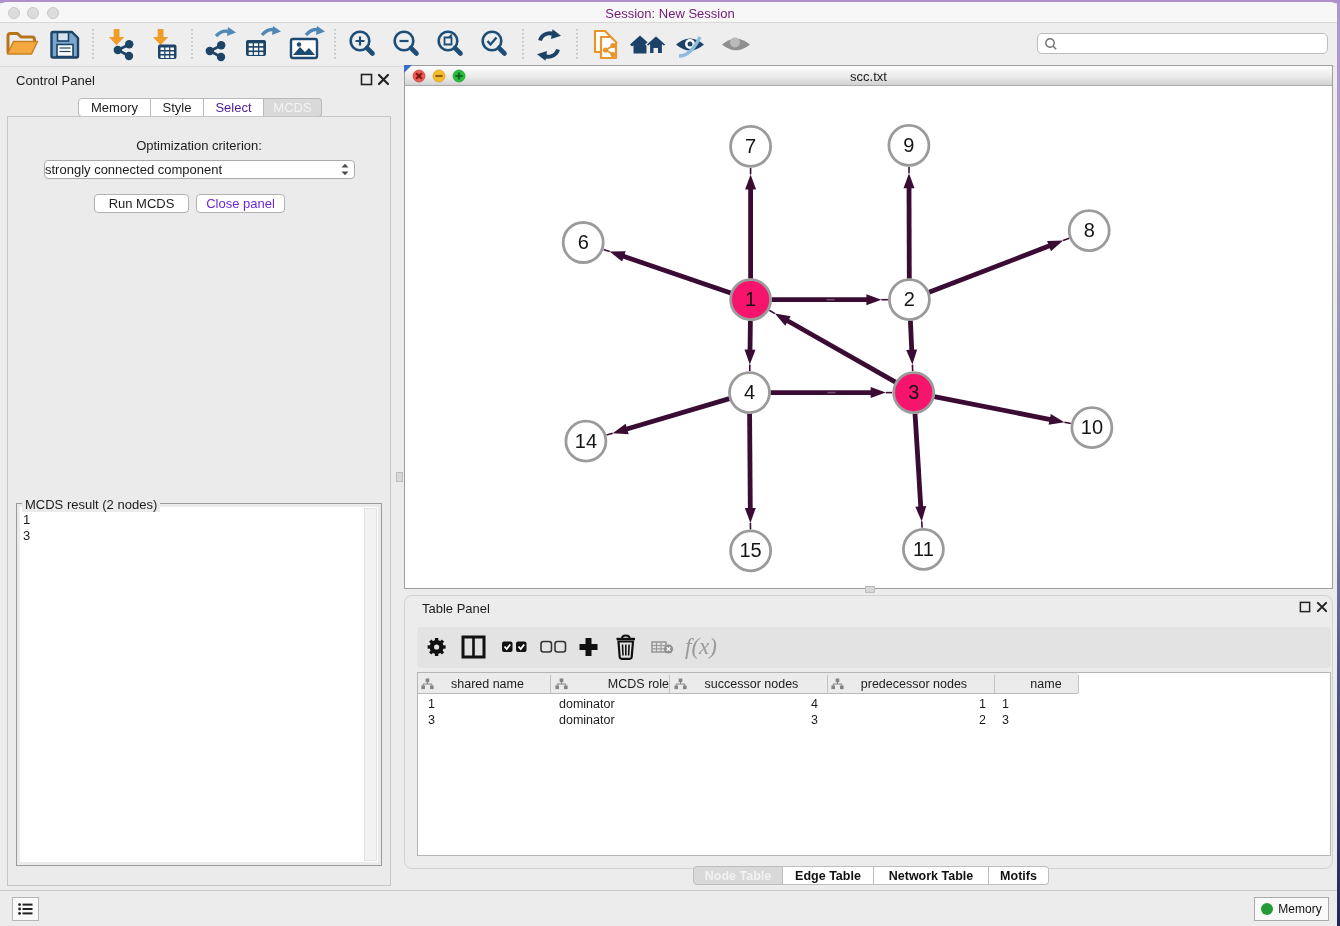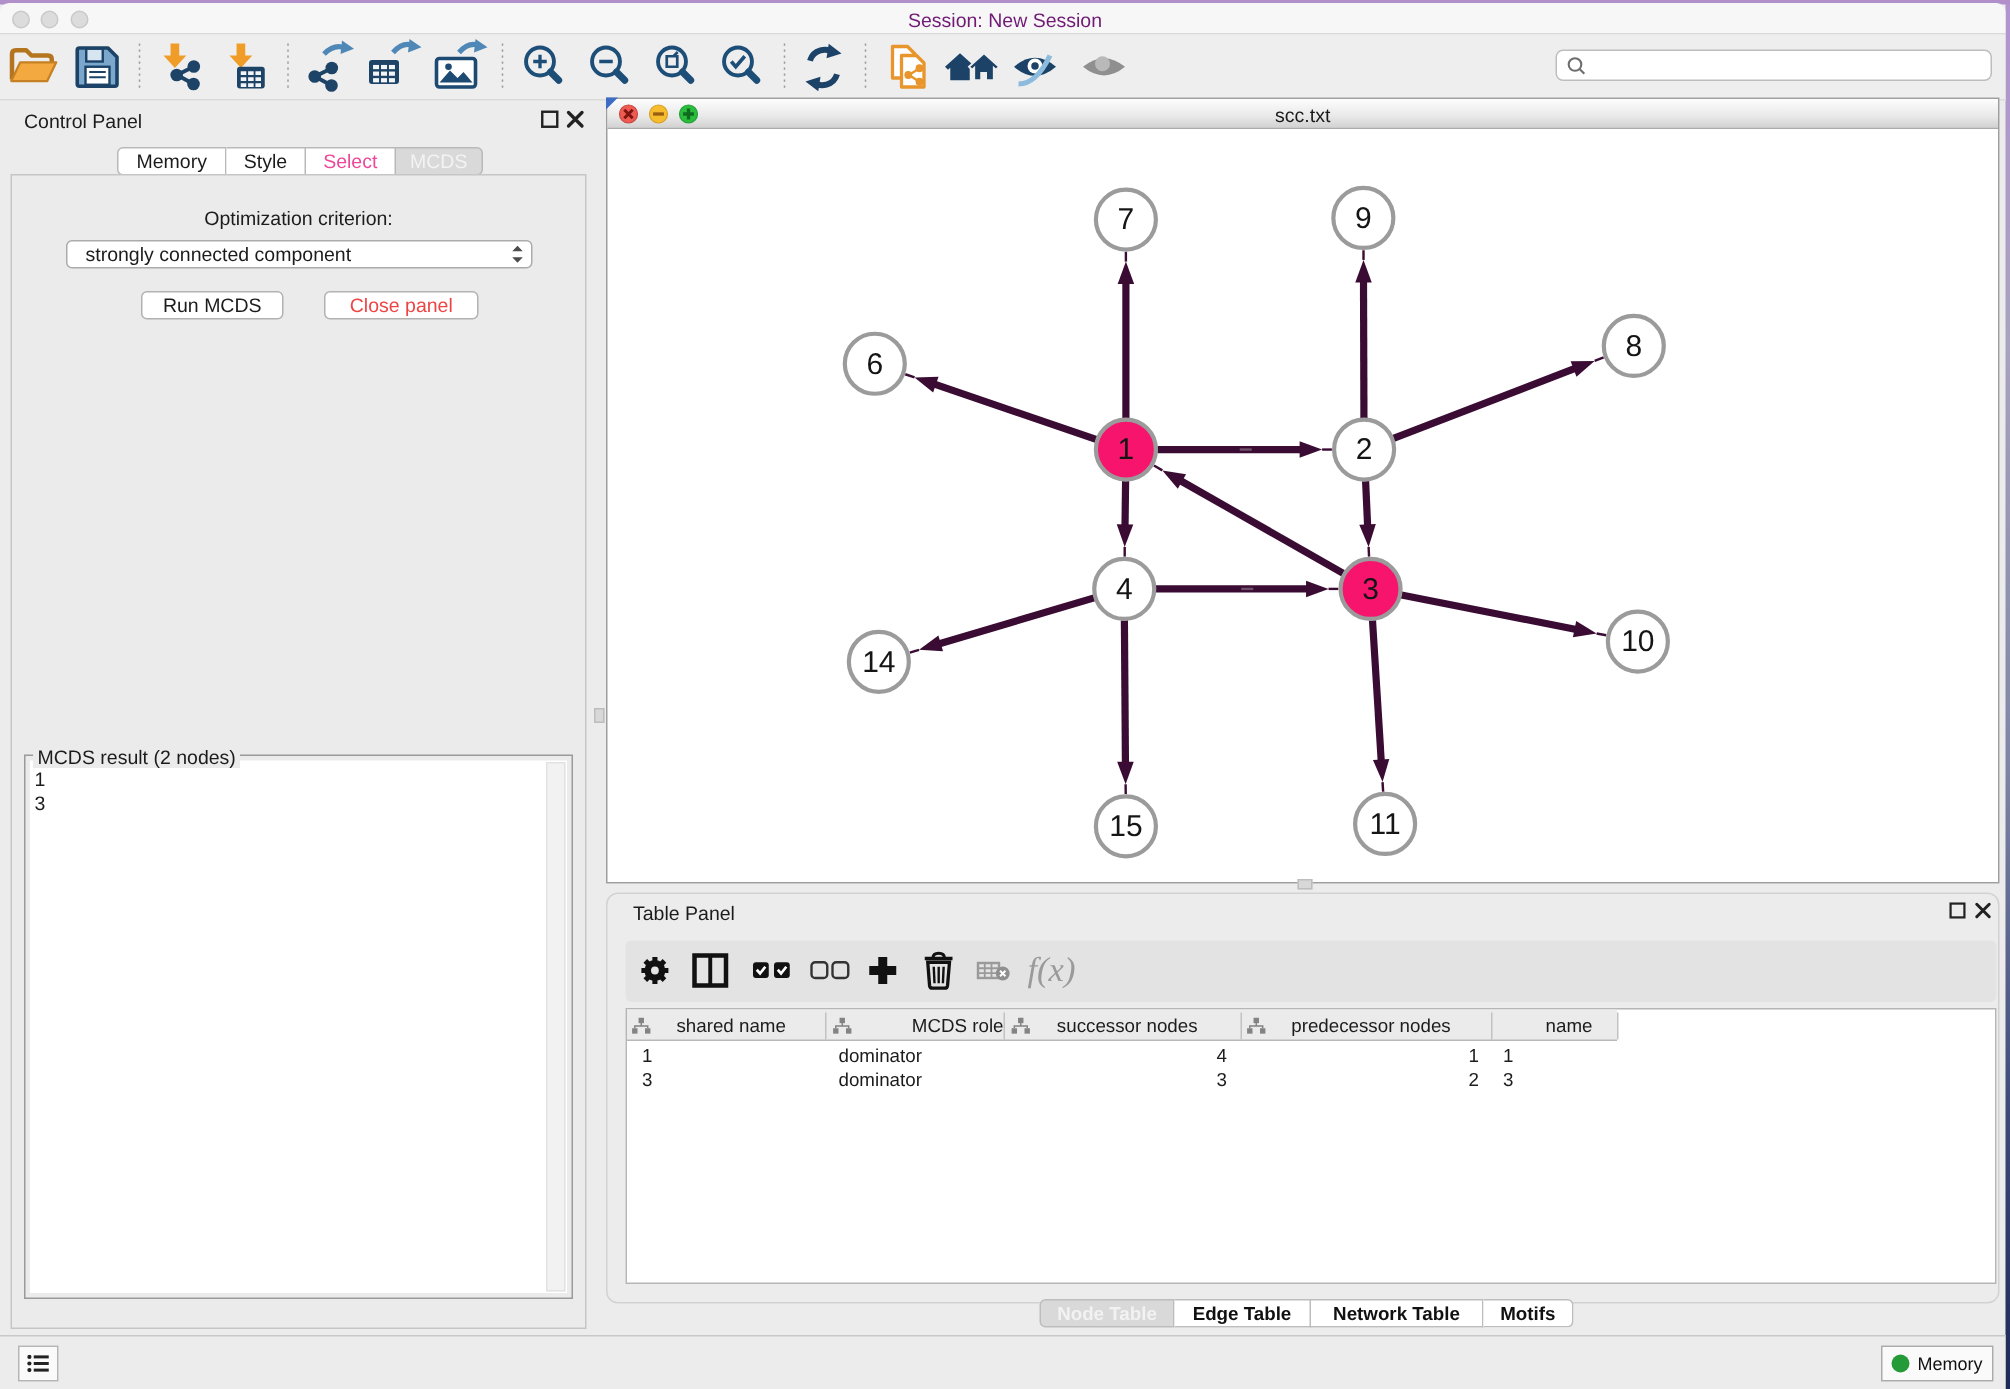--- a/index.html
+++ b/index.html
@@ -153,32 +153,32 @@
 <svg class="abs" style="left:360px;top:73px;" width="13" height="13" viewBox="0 0 13 13">
     <rect x="1.5" y="1.5" width="10" height="10" fill="none" stroke="#222" stroke-width="1.6"></rect>
   </svg>
 <svg class="abs" style="left:377px;top:73px;" width="13" height="13" viewBox="0 0 13 13">
     <path d="M2 2 L11 11 M11 2 L2 11" stroke="#222" stroke-width="2.2" stroke-linecap="round"></path>
   </svg>
 
 <div class="abs" style="left:78px;top:98px;height:19px;display:flex;font-size:13px;">
  <div style="width:73px;background:#fff;border:1px solid #b9b9b9;border-radius:4px 0 0 4px;display:flex;align-items:center;justify-content:center;color:#1c1c1c;">Memory</div>
  <div style="width:53px;background:#fff;border:1px solid #b9b9b9;border-left:none;display:flex;align-items:center;justify-content:center;color:#1c1c1c;">Style</div>
- <div style="width:60px;background:#fff;border:1px solid #b9b9b9;border-left:none;display:flex;align-items:center;justify-content:center;color:#ec4899;">Select</div>
+ <div style="width:60px;background:#fff;border:1px solid #b9b9b9;border-left:none;display:flex;align-items:center;justify-content:center;color:#4c1d95;">Select</div>
  <div style="width:58px;background:#d9d9d9;border:1px solid #b9b9b9;border-left:none;border-radius:0 4px 4px 0;display:flex;align-items:center;justify-content:center;color:#f3f3f3;">MCDS</div>
 </div>
 
 <div class="abs" style="left:7px;top:116px;width:384px;height:770px;border:1px solid #c6c6c6;background:#ebebeb;"></div>
 <div class="abs txt13" style="left:0;top:138px;width:398px;text-align:center;">Optimization criterion:</div>
-<div class="abs" style="left:44px;top:160px;width:311px;height:19px;background:#fff;border:1px solid #ababab;border-radius:4px;font-size:13px;color:#1c1c1c;line-height:17px;padding-left:12px;">strongly connected component</div>
+<div class="abs" style="left:44px;top:160px;width:311px;height:19px;background:#fff;border:1px solid #ababab;border-radius:4px;font-size:13px;color:#1c1c1c;line-height:17px;padding-left:0;">strongly connected component</div>
 <svg class="abs" style="left:339px;top:162px;" width="12" height="15" viewBox="0 0 12 15">
     <path d="M2.5 5.5 L6 1.8 L9.5 5.5 Z M2.5 9.5 L6 13.2 L9.5 9.5 Z" fill="#4c4c4c"></path>
   </svg>
 <div class="abs" style="left:94px;top:194px;width:95px;height:19px;background:#fff;border:1px solid #b2b2b2;border-radius:4px;font-size:13px;color:#1c1c1c;text-align:center;line-height:17px;">Run MCDS</div>
-<div class="abs" style="left:216px;top:194px;width:103px;height:19px;background:#fff;border:1px solid #b2b2b2;border-radius:4px;font-size:13px;color:#ef4444;text-align:center;line-height:17px;">Close panel</div>
+<div class="abs" style="left:196px;top:194px;width:89px;height:19px;background:#fff;border:1px solid #b2b2b2;border-radius:4px;font-size:13px;color:#6d28d9;text-align:center;line-height:17px;">Close panel</div>
 
 <div class="abs" style="left:16px;top:503px;width:366px;height:363px;border:1px solid #9a9a9a;"></div>
 <div class="abs" style="left:20px;top:507px;width:358px;height:355px;background:#fff;"></div>
 <div class="abs" style="left:364px;top:508px;width:13px;height:353px;background:#f2f2f2;border:1px solid #e2e2e2;"></div>
 <div class="abs" style="left:22px;top:497px;background:#ebebeb;padding:0 3px;font-size:13px;color:#1c1c1c;">MCDS result (2 nodes)</div>
 <div class="abs" style="left:23px;top:512px;font-size:13px;color:#1c1c1c;line-height:16px;">1<br>3</div>
 
 <div class="abs" style="left:404px;top:65px;width:929px;height:524px;border:1px solid #9e9e9e;background:#fff;"></div>
 <div class="abs" style="left:405px;top:66px;width:927px;height:20px;background:linear-gradient(#fdfdfd,#e9e9e9 60%,#d2d2d2);border-bottom:1px solid #ababab;"></div>
 <div class="abs" style="left:404px;top:65px;width:0;height:0;border-top:8px solid #3c6cc4;border-right:8px solid transparent;"></div>

